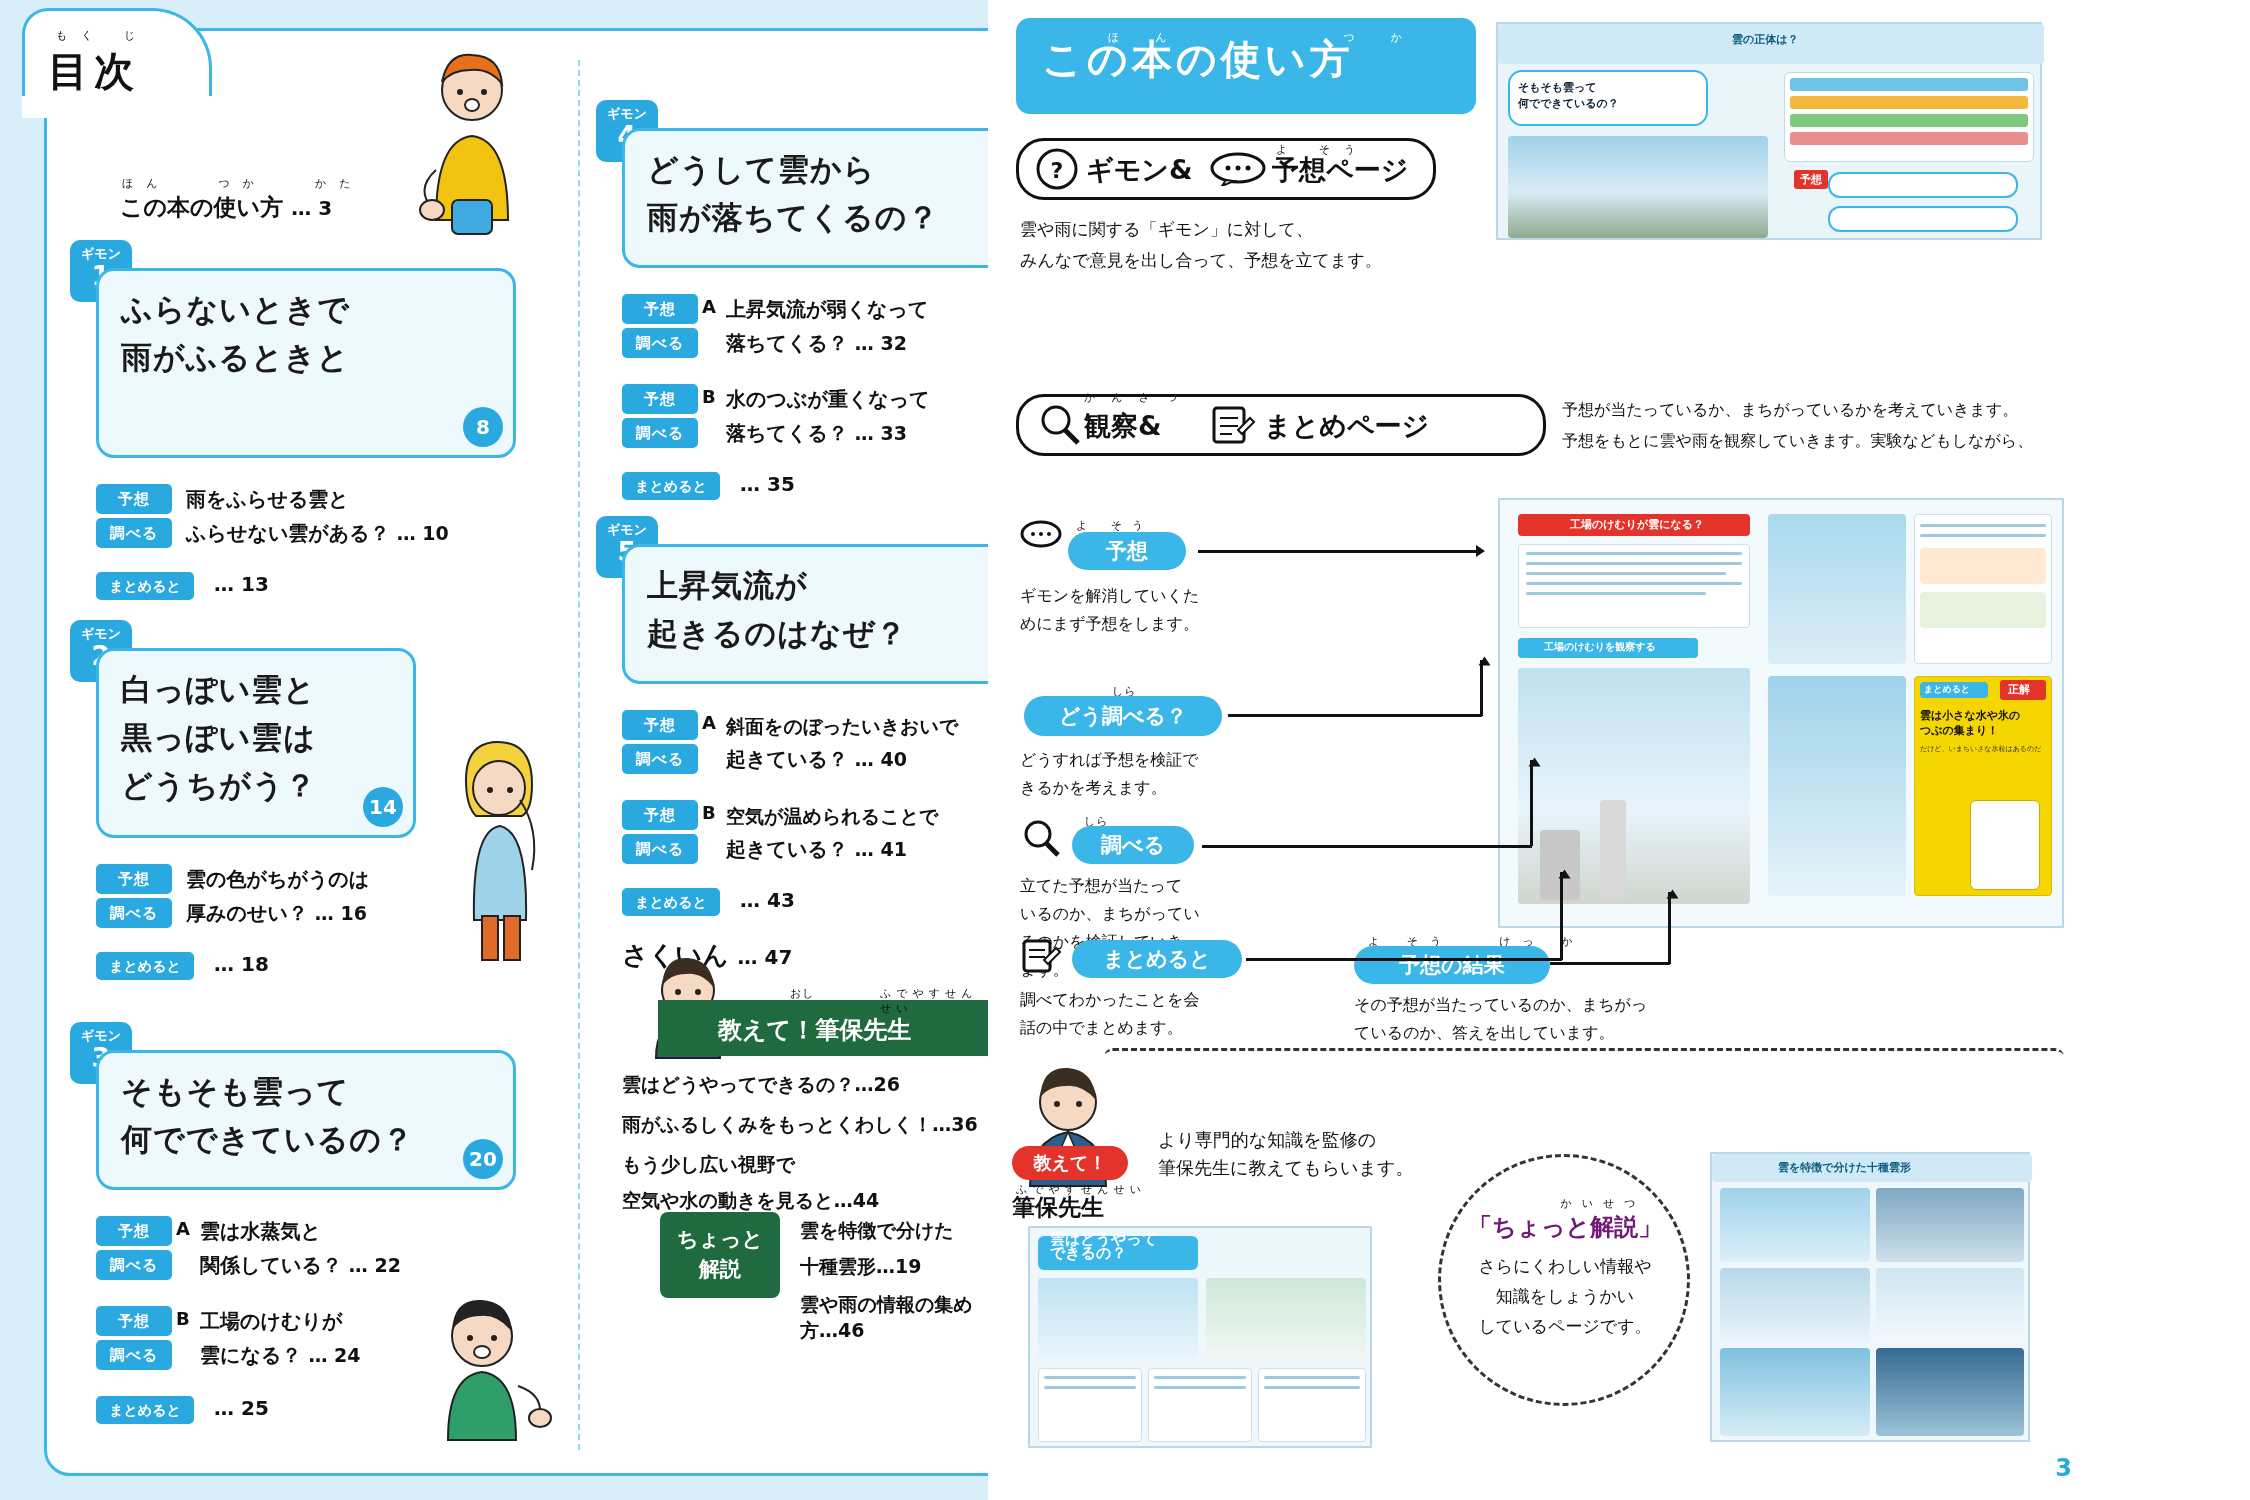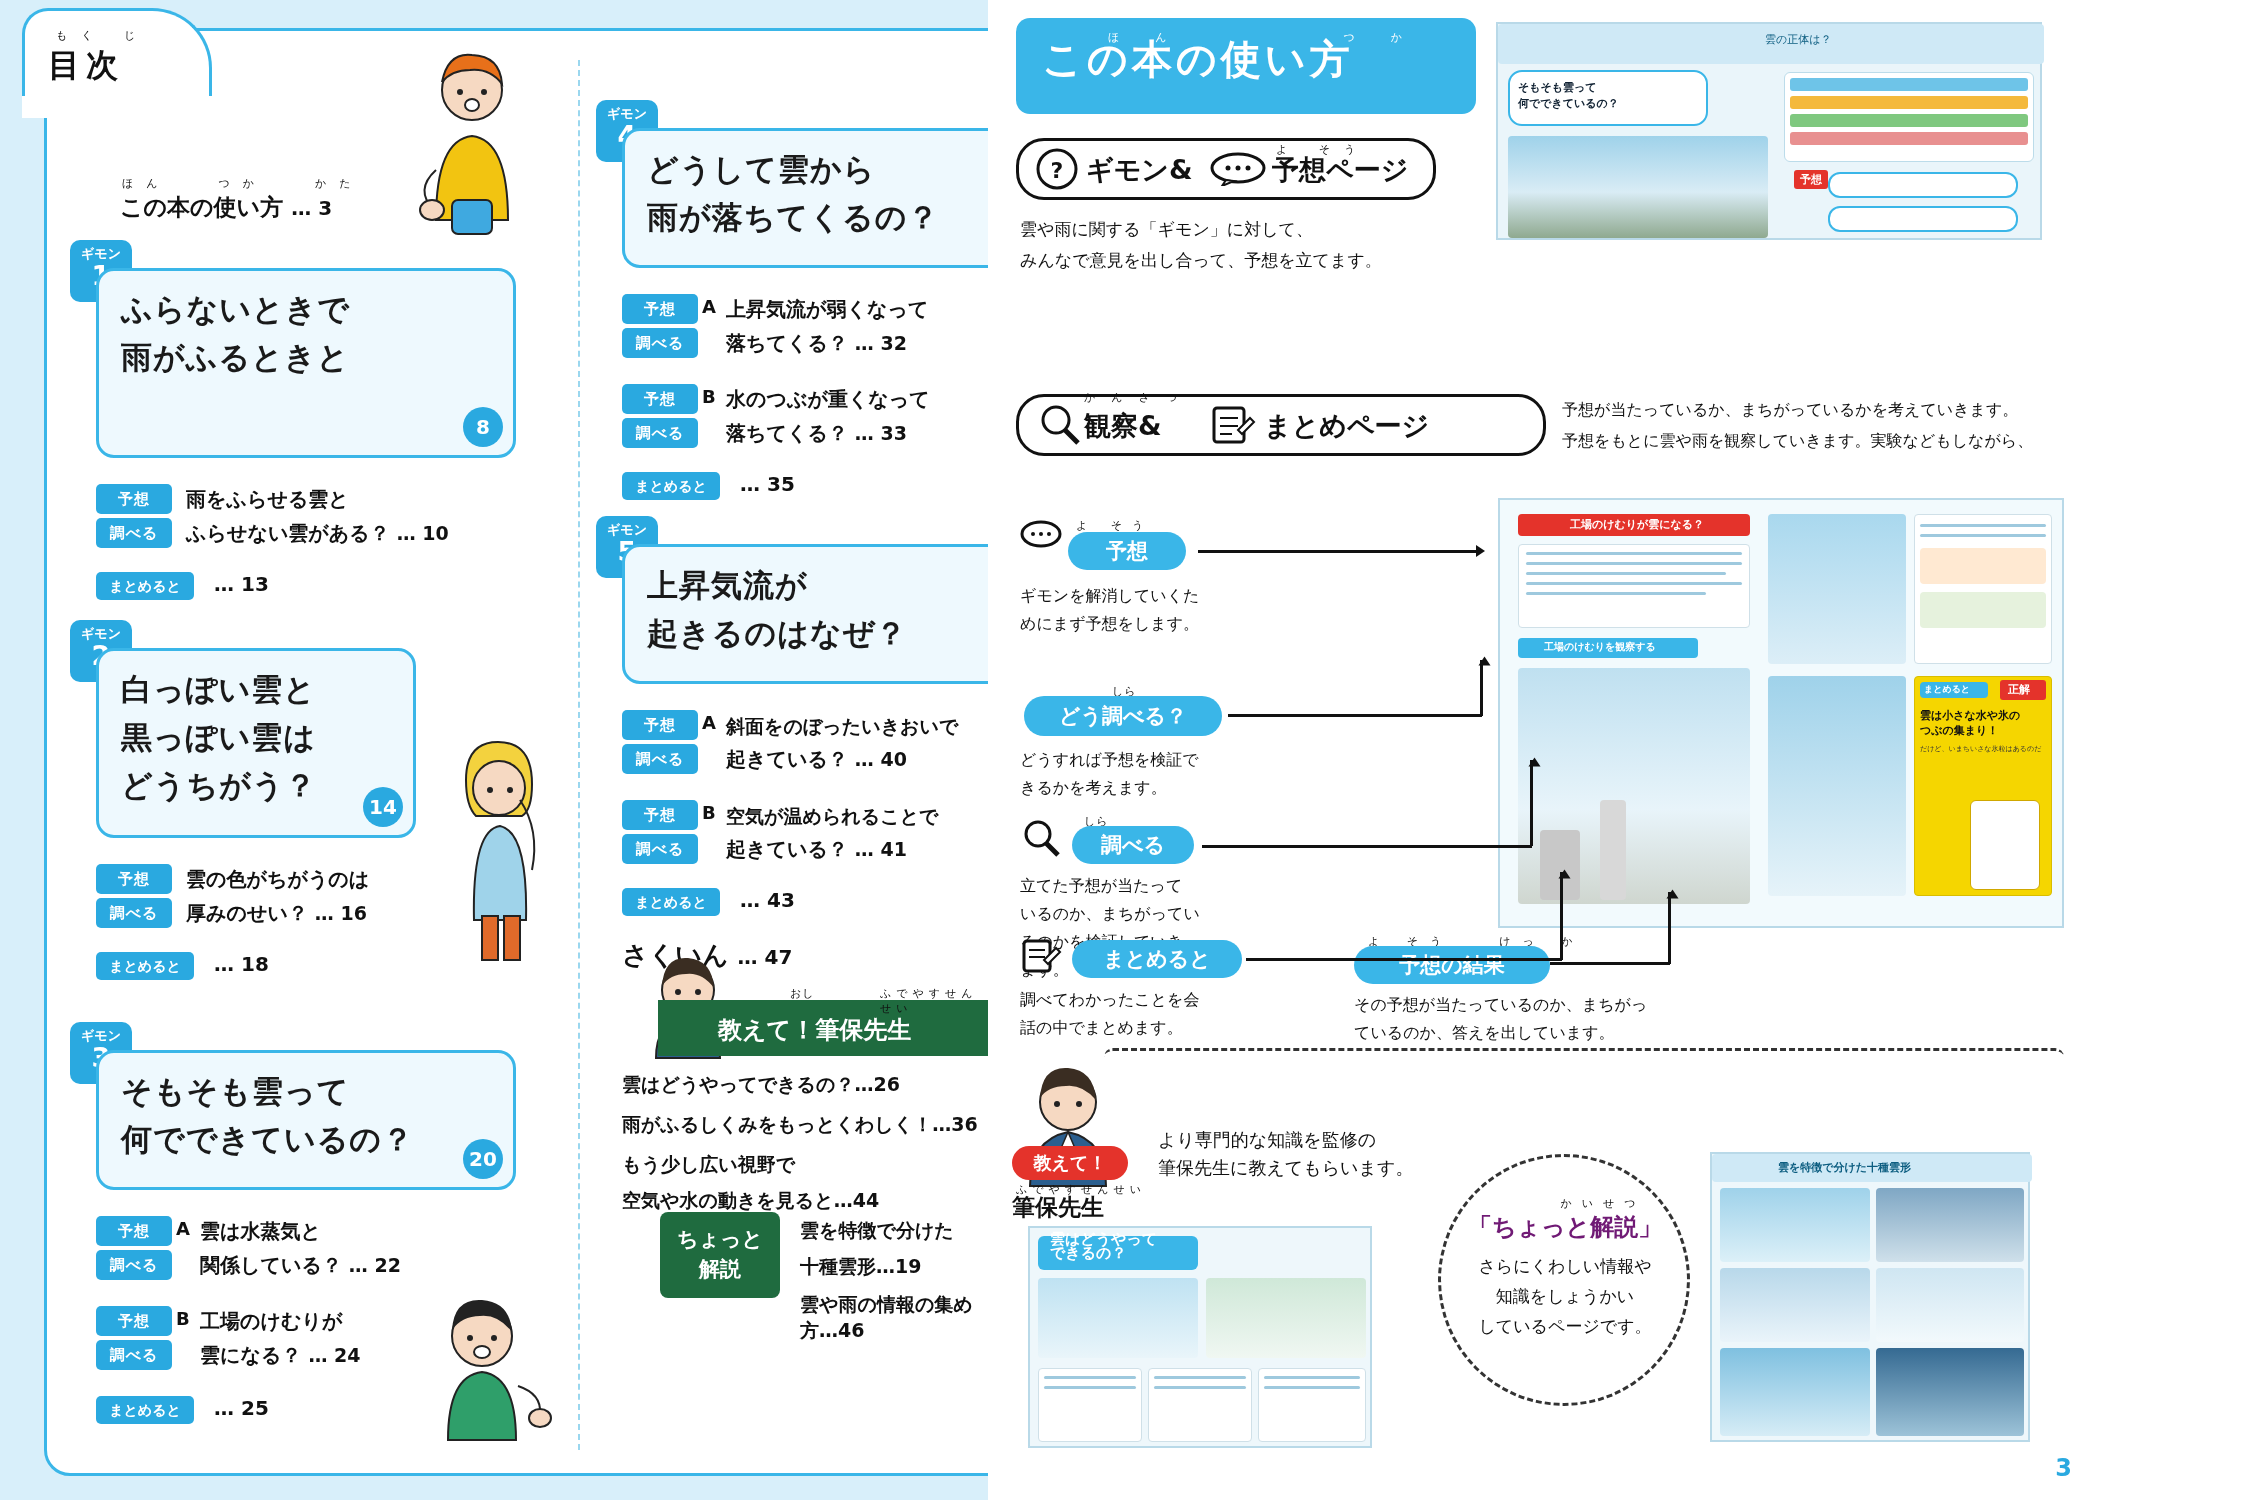--- a/index.html
+++ b/index.html
@@ -29,21 +29,21 @@
     position:absolute; left:22px; top:8px; width:190px; height:106px;
     background:#ffffff; border:3px solid #3ab6e8;
     border-top-left-radius:26px; border-top-right-radius:60px;
     border-bottom:none;
   }
   .lp-tab-inner {
     position:absolute; left:22px; top:96px; width:190px; height:22px; background:#ffffff;
   }
   .mokuji {
     position:absolute; left:48px; top:44px;
-    font-weight:bold; color:#111; font-size:32px; letter-spacing:6px;
+    font-weight:bold; color:#111; font-size:40px; letter-spacing:6px;
   }
   .ruby-top {
     position:absolute; font-size:11px; color:#111; letter-spacing:1px;
   }
   
   .divider {
     position:absolute; left:578px; top:60px; width:0; height:1390px;
     border-left:2px dashed #9ad7ef;
   }
 
@@ -396,21 +396,21 @@
   </div>
 
   <div id="right-page">
 
     <div class="rp-title-box"></div>
     <div class="ruby-top" style="left:120px; top:30px; letter-spacing:36px; color:#fff;">ほん　　　つか　　　かた</div>
     <div class="rp-title">この本の使い方</div>
 
     <div class="thumb" style="left:508px; top:22px; width:546px; height:218px; background:#eaf5fa;">
       <div class="mockbox" style="left:0; top:0; width:546px; height:40px; background:#cfe9f6;"></div>
-      <div style="position:absolute; left:267px; top:8px; font-size:11px; color:#0c5d80; font-weight:normal;">雲の正体は？</div>
+      <div style="position:absolute; left:234px; top:8px; font-size:11px; color:#0c5d80; font-weight:bold;">雲の正体は？</div>
       <div class="mockbox" style="left:10px; top:46px; width:200px; height:56px; background:#fff; border:2px solid #3ab6e8; border-radius:14px;"></div>
       <div style="position:absolute; left:20px; top:56px; width:186px; font-size:11px; font-weight:bold; color:#123; line-height:16px; white-space:pre-line;">そもそも雲って
 何でできているの？</div>
       <div class="mockbox" style="left:10px; top:112px; width:260px; height:102px; background:linear-gradient(#9fd2ea,#d9ecf5 55%,#8fa98f);"></div>
       <div class="mockbox" style="left:286px; top:48px; width:250px; height:90px; background:#fff; border:1px solid #bcdcea; border-radius:6px;"></div>
       <div class="mockbox" style="left:292px; top:54px; width:238px; height:13px; background:#6ec4e8; border-radius:3px;"></div>
       <div class="mockbox" style="left:292px; top:72px; width:238px; height:13px; background:#f4b93c; border-radius:3px;"></div>
       <div class="mockbox" style="left:292px; top:90px; width:238px; height:13px; background:#7fc87f; border-radius:3px;"></div>
       <div class="mockbox" style="left:292px; top:108px; width:238px; height:13px; background:#e89090; border-radius:3px;"></div>
       <div class="mockbox" style="left:330px; top:148px; width:190px; height:26px; background:#fff; border:2px solid #3ab6e8; border-radius:12px;"></div>

